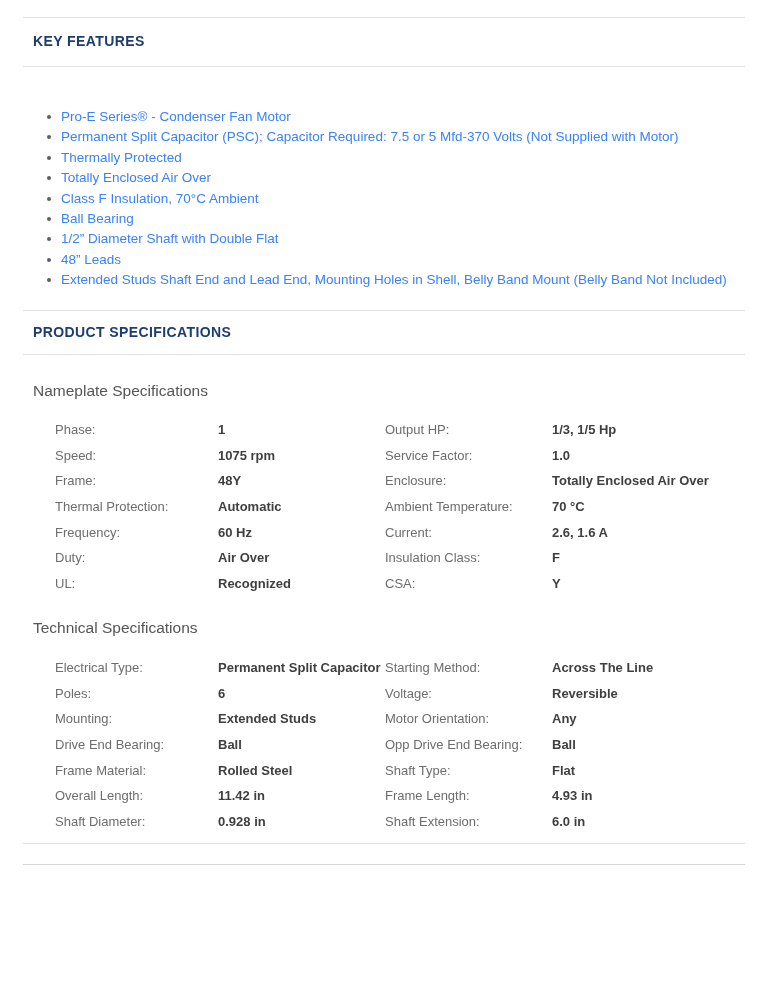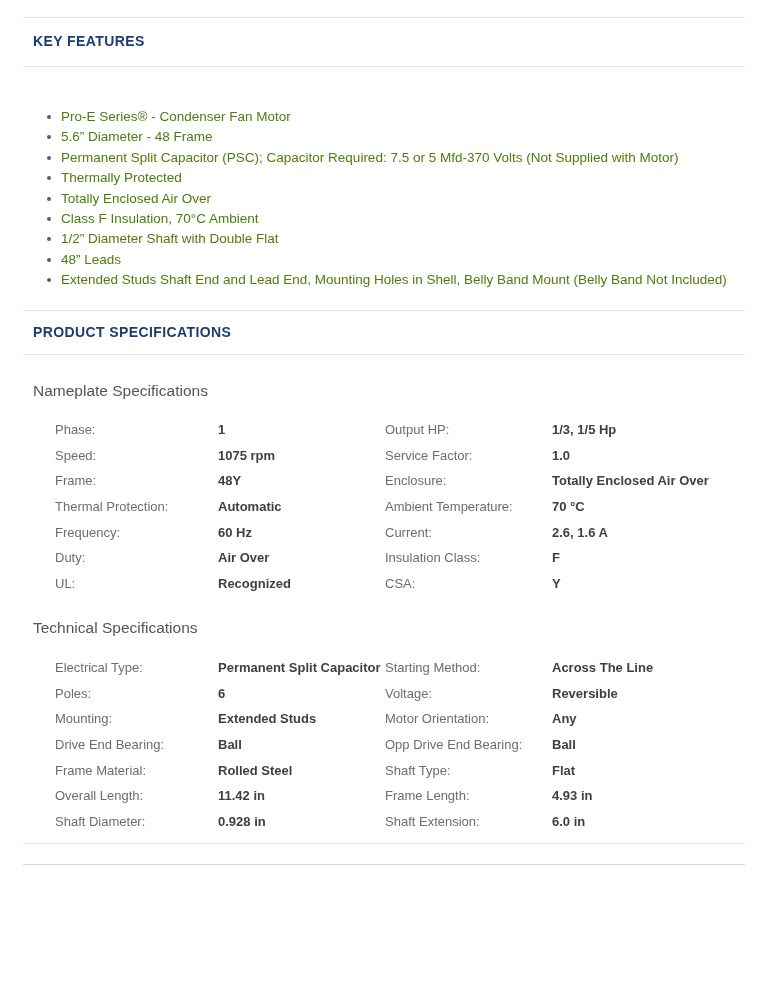--- a/index.html
+++ b/index.html
@@ -20,21 +20,21 @@
     line-height: 19px;
     letter-spacing: 0.4px;
     padding: 14px 24px 15px 33px;
   }
   .section-heading.specs { padding: 12px 24px 12px 33px; }
 
   ul.features {
     margin: 40px 24px 0 0;
     padding: 0;
     list-style: none;
-    color: #4d7c0f;
+    color: #3b82f6;
     font-size: 13.5px;
     line-height: 20.4px;
   }
   ul.features li { padding-left: 61px; position: relative; }
   ul.features li::before {
     content: "";
     position: absolute;
     left: 47px;
     top: 8px;
     width: 4px;
@@ -68,30 +68,30 @@
 <div class="page">
 
   <hr class="rule top">
   <div class="section-heading">KEY FEATURES</div>
   <hr class="rule">
 
   <ul class="features">
 
       <li>Pro-E Series® - Condenser Fan Motor</li>
 
-      <li>5.6” Diameter - 48 Frame</li>
 
       <li>Permanent Split Capacitor (PSC); Capacitor Required: 7.5 or 5 Mfd-370 Volts (Not Supplied with Motor)</li>
 
       <li>Thermally Protected</li>
 
       <li>Totally Enclosed Air Over</li>
 
       <li>Class F Insulation, 70°C Ambient</li>
 
+      <li>Ball Bearing</li>
 
       <li>1/2” Diameter Shaft with Double Flat</li>
 
       <li>48” Leads</li>
 
       <li>Extended Studs Shaft End and Lead End, Mounting Holes in Shell, Belly Band Mount (Belly Band Not Included)</li>
     </ul>
 
   <hr class="rule after-features">
   <div class="section-heading specs">PRODUCT SPECIFICATIONS</div>

